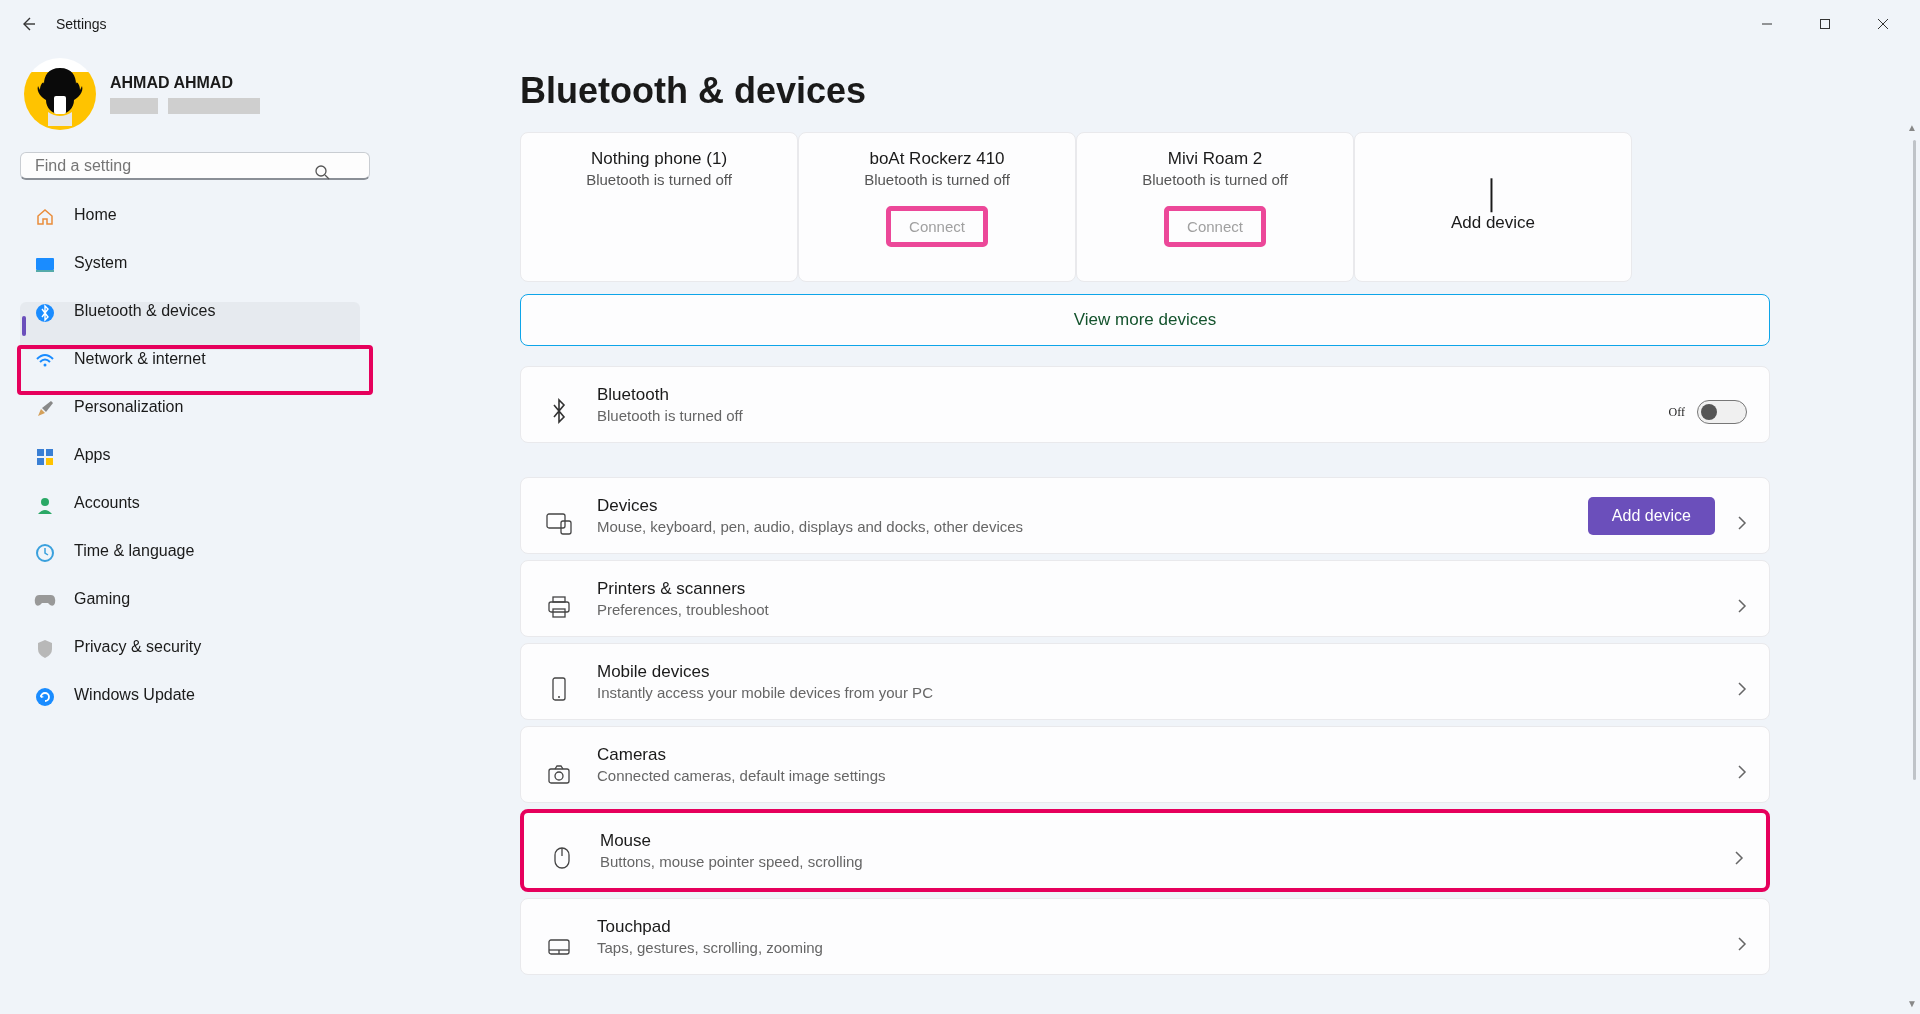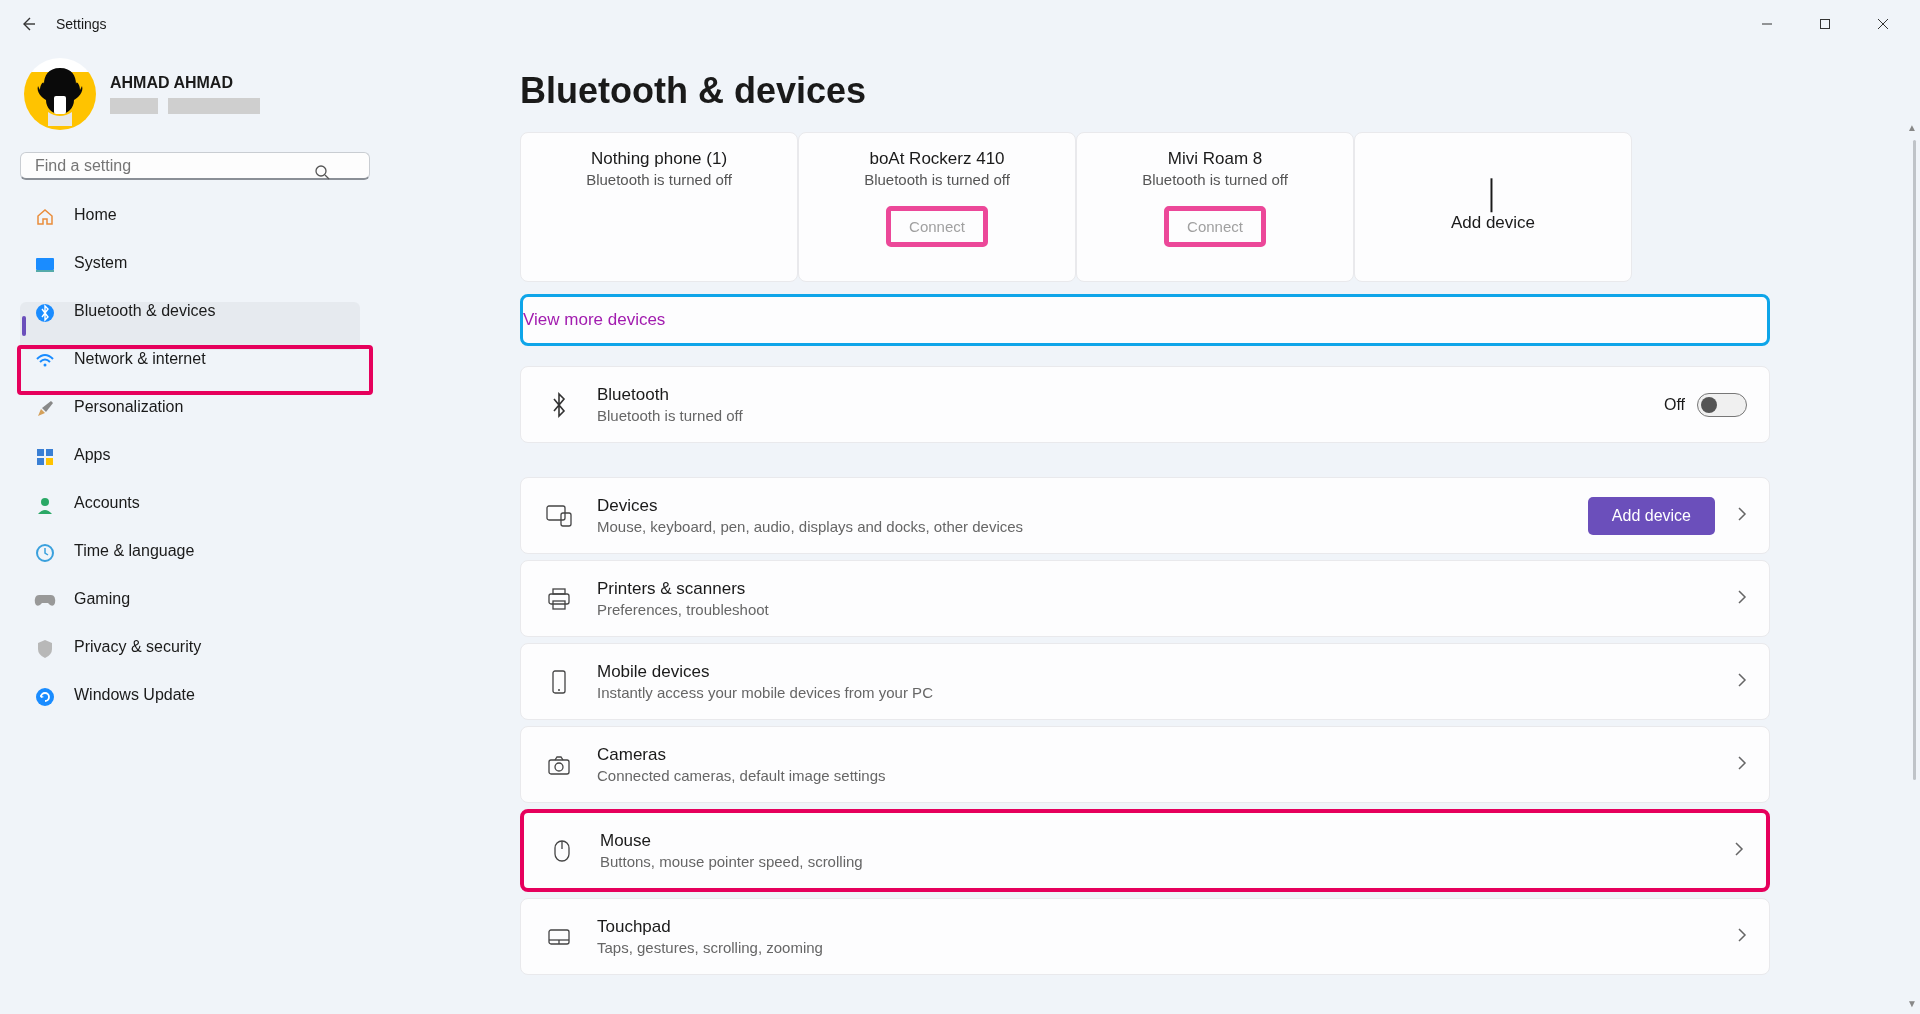--- a/index.html
+++ b/index.html
@@ -41,32 +41,32 @@
 
 .devices-row { display: flex; margin-bottom: 12px; }
 .device-card { width: 278px; height: 150px; background: #fdfdfe; border: 1px solid #e9e9ec; border-radius: 8px; padding: 16px 12px 12px 12px; display: flex; flex-direction: column; align-items: center; }
 .device-card .dname { font-size: 17px; font-weight: 500; }
 .device-card .dstatus { font-size: 15px; color: #555; margin-top: 2px; }
 .device-card .connect-btn { margin-top: 18px; background: #fdfdfe; border: 5px solid #ec4899; color: #a0a0a0; padding: 7px 18px; border-radius: 5px; font-size: 15px; }
 .add-device-card { width: 278px; height: 150px; background: #fdfdfe; border: 1px solid #e9e9ec; border-radius: 8px; display: flex; flex-direction: column; align-items: center; justify-content: center; cursor: pointer; }
 .add-device-card .plus { font-size: 28px; font-weight: 300; line-height: 1; margin-bottom: 4px; }
 .add-device-card .lbl { font-size: 17px; }
 
-.viewmore { width: 1250px; background: #fdfdfe; border: 3px solid #0ea5e9; border-radius: 8px; height: 52px; display: flex; align-items: center; color: #a21caf; font-size: 17px; cursor: pointer; margin-bottom: 20px; }
-
-.row-card { width: 1250px; background: #fdfdfe; border: 1px solid #e9e9ec; border-radius: 8px; display: flex; align-items: center; padding: 18px 22px; gap: 22px; cursor: pointer; margin-bottom: 6px; }
+.viewmore { width: 1250px; background: #fdfdfe; border: 1px solid #0ea5e9; border-radius: 8px; height: 52px; display: flex; align-items: center; justify-content: center; color: #14532d; font-size: 17px; cursor: pointer; margin-bottom: 20px; }
+
+.row-card { width: 1250px; background: #fdfdfe; border: 1px solid #e9e9ec; border-radius: 8px; display: flex; align-items: flex-end; padding: 18px 22px; gap: 22px; cursor: pointer; margin-bottom: 6px; }
 .row-card .ricon { width: 32px; display: flex; justify-content: center; color: #444; }
 .row-card .rtext .rtitle { font-size: 17px; }
 .row-card .rtext .rsub { font-size: 15px; color: #666; margin-top: 2px; }
 .row-card .rflex { flex: 1; }
 .row-card .chev { color: #666; }
 .row-group { margin-bottom: 34px; }
 
 .toggle-area { display: flex; align-items: center; gap: 12px; }
-.toggle-label { font-size: 16px; }
+.toggle-label { font-size: 12px; font-family: Liberation Serif, serif; }
 .toggle { width: 50px; height: 24px; border: 1px solid #777; border-radius: 12px; position: relative; background: #f0f0f0; cursor: pointer; }
 .toggle .knob { width: 16px; height: 16px; background: #555; border-radius: 50%; position: absolute; left: 3px; top: 3px; }
 
 .add-btn { background: #6b4fbb; color: #fff; border: none; padding: 10px 24px; border-radius: 5px; font-size: 16px; cursor: pointer; }
 .scrollbar-thumb { position: absolute; right: 4px; top: 140px; width: 3px; height: 640px; background: #bfc3c8; border-radius: 2px; }
 .scroll-arrow { position: absolute; right: 3px; width: 10px; height: 10px; color: #888; font-size: 10px; }
 .scroll-arrow.up { top: 122px; }
 .scroll-arrow.down { bottom: 6px; }
 </style>
 </head>
@@ -238,21 +238,21 @@
       <div class="device-card">
         <div class="dname">Nothing phone (1)</div>
         <div class="dstatus">Bluetooth is turned off</div>
       </div>
       <div class="device-card">
         <div class="dname">boAt Rockerz 410</div>
         <div class="dstatus">Bluetooth is turned off</div>
         <button class="connect-btn">Connect</button>
       </div>
       <div class="device-card">
-        <div class="dname">Mivi Roam 8</div>
+        <div class="dname">Mivi Roam 2</div>
         <div class="dstatus">Bluetooth is turned off</div>
         <button class="connect-btn">Connect</button>
       </div>
       <div class="add-device-card">
         <div class="plus">│</div>
         <div class="lbl">Add device</div>
       </div>
     </div>
 
     <div class="viewmore">

